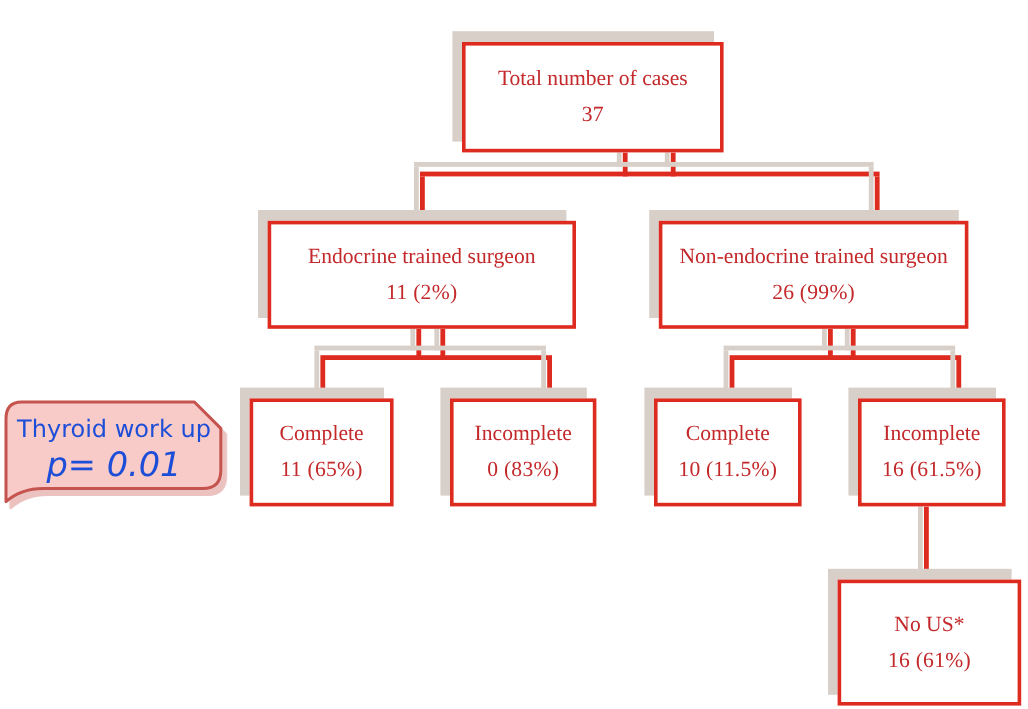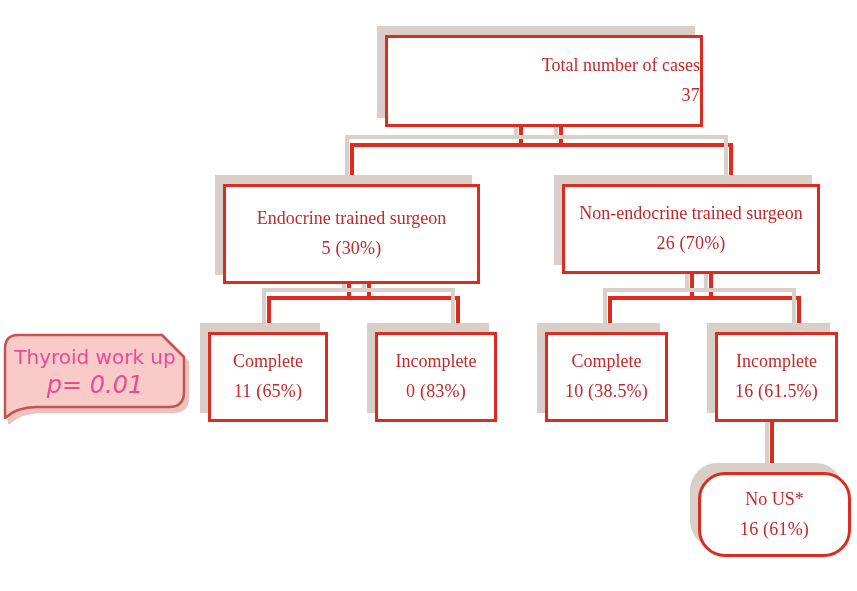--- a/index.html
+++ b/index.html
@@ -44,25 +44,25 @@
     left: 2px;
     top: 333px;
     filter: drop-shadow(4px 5px 0px #EBC2C0);
   }
   .callout-text {
     position: absolute;
     left: 6px;
     top: 344px;
     width: 178px;
     text-align: center;
-    color: #ec4899;
+    color: #1d4ed8;
     font-family: "DejaVu Sans", "Liberation Sans", sans-serif;
   }
   .callout-text .l1 { font-size: 20px; line-height: 1.3; }
-  .callout-text .l2 { font-size: 24px; font-style: italic; line-height: 1.3; }
+  .callout-text .l2 { font-size: 28px; font-style: italic; line-height: 1.3; }
 </style>
 </head>
 <body>
 
 <div class="canvas">
 
   <div class="line" style="left:519px; top:127px; width:4px; height:20px;"></div>
   <div class="line" style="left:559px; top:127px; width:4px; height:20px;"></div>
   <div class="line" style="left:350px; top:143px; width:383px; height:4px;"></div>
   <div class="line" style="left:350px; top:147px; width:4px; height:37px;"></div>
@@ -75,56 +75,56 @@
   <div class="line" style="left:456px; top:300px; width:4px; height:32px;"></div>
 
   <div class="line" style="left:690px; top:274px; width:4px; height:26px;"></div>
   <div class="line" style="left:709px; top:274px; width:4px; height:26px;"></div>
   <div class="line" style="left:608px; top:296px; width:193px; height:4px;"></div>
   <div class="line" style="left:608px; top:300px; width:4px; height:32px;"></div>
   <div class="line" style="left:797px; top:300px; width:4px; height:32px;"></div>
 
   <div class="line" style="left:770px; top:422px; width:4px; height:61px;"></div>
 
-  <div class="node" style="left:385px; top:35px; width:318px; height:92px;align-items:flex-end;">
+  <div class="node" style="left:385px; top:35px; width:218px; height:92px;">
     <span class="label">Total number of cases</span>
     <span class="value">37</span>
   </div>
 
-  <div class="node" style="left:223px; top:184px; width:257px; height:100px;">
+  <div class="node" style="left:223px; top:184px; width:257px; height:90px;">
     <span class="label">Endocrine trained surgeon</span>
-    <span class="value">5 (30%)</span>
+    <span class="value">11 (2%)</span>
   </div>
 
-  <div class="node" style="left:562px; top:184px; width:258px; height:90px;">
+  <div class="node" style="left:549px; top:184px; width:258px; height:90px;">
     <span class="label">Non-endocrine trained surgeon</span>
-    <span class="value">26 (70%)</span>
+    <span class="value">26 (99%)</span>
   </div>
 
   <div class="node" style="left:208px; top:332px; width:120px; height:90px;">
     <span class="label">Complete</span>
     <span class="value">11 (65%)</span>
   </div>
 
   <div class="node" style="left:375px; top:332px; width:122px; height:90px;">
     <span class="label">Incomplete</span>
     <span class="value">0 (83%)</span>
   </div>
 
   <div class="node" style="left:545px; top:332px; width:123px; height:90px;">
     <span class="label">Complete</span>
-    <span class="value">10 (38.5%)</span>
+    <span class="value">10 (11.5%)</span>
   </div>
 
   <div class="node" style="left:715px; top:332px; width:123px; height:90px;">
     <span class="label">Incomplete</span>
     <span class="value">16 (61.5%)</span>
   </div>
 
-  <div class="node" style="left:698px; top:472px; width:153px; height:85px;border-radius:27px;">
+  <div class="node" style="left:698px; top:483px; width:153px; height:105px;">
     <span class="label">No US*</span>
     <span class="value">16 (61%)</span>
   </div>
 
   <svg class="callout-svg" width="186" height="90" viewBox="0 0 186 90">
     <path d="M 16,2 H 160 L 182,24 V 59 Q 182,74 167,74 H 34 C 24,74 12,77 3,85 L 3,16 Q 3,2 16,2 Z" fill="#F8CAC8" stroke="#C5534E" stroke-width="2.5" stroke-linejoin="round"></path>
   </svg>
   <div class="callout-text">
     <div class="l1">Thyroid work up</div>
     <div class="l2">p= 0.01</div>

